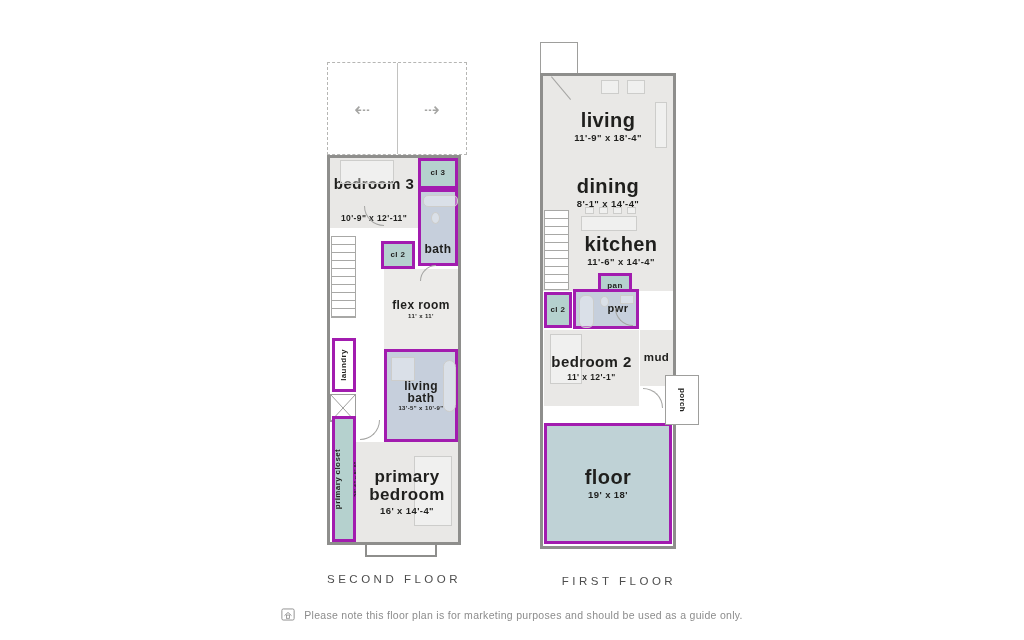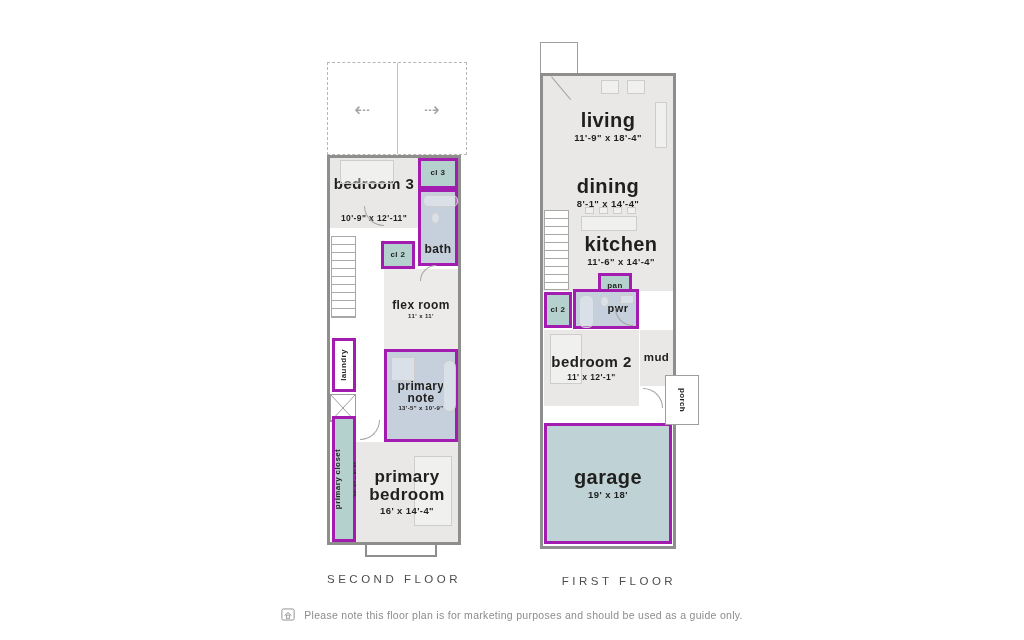--- a/index.html
+++ b/index.html
@@ -99,21 +99,21 @@
     <div class="xbox" style="left:0;top:236px;width:26px;height:28px;">
       <svg width="24" height="26">
         <line x1="0" y1="0" x2="24" y2="26" stroke="#9e9e9c" stroke-width="1"></line>
         <line x1="24" y1="0" x2="0" y2="26" stroke="#9e9e9c" stroke-width="1"></line>
       </svg>
     </div>
 
     <div class="room fill-blue w1" style="left:54px;top:191px;width:74px;height:93px;">
       <div class="furn" style="left:56px;top:8px;width:13px;height:52px;border-radius:7px;"></div>
       <div class="furn" style="left:4px;top:5px;width:24px;height:24px;"></div>
-      <div class="rn sz12" style="max-width:52px;">primary note</div>
+      <div class="rn sz12" style="max-width:52px;">living bath</div>
       <div class="rd rd-xs">13'-5" x 10'-9"</div>
     </div>
 
     <div class="room fill-teal w1" style="left:2px;top:258px;width:24px;height:126px;">
       <div class="vwrap">
         <span class="rn sz8">primary closet</span><br>
         <span class="rd" style="font-size:5px;">20'-6" x 5'-9"</span>
       </div>
     </div>
 
@@ -189,21 +189,21 @@
       <div class="furn" style="left:6px;top:4px;width:32px;height:50px;"></div>
       <div class="rn sz15" style="position:relative;z-index:2;">bedroom 2</div>
       <div class="rd" style="position:relative;z-index:2;">11' x 12'-1"</div>
     </div>
 
     <div class="room fill-gray" style="left:97px;top:254px;width:33px;height:56px;">
       <div class="rn sz11">mud</div>
     </div>
 
     <div class="room fill-garage w1" style="left:1px;top:347px;width:128px;height:121px;">
-      <div class="rn sz20">garage</div>
+      <div class="rn sz20">floor</div>
       <div class="rd rd-lg">19' x 18'</div>
     </div>
 
     <div class="arc" style="left:72px;top:232px;width:18px;height:18px;border-width:0 0 1px 1px;border-radius:0 0 0 100%;"></div>
     <div class="arc" style="left:100px;top:312px;width:20px;height:20px;border-width:1px 1px 0 0;border-radius:0 100% 0 0;"></div>
   </div>
 
   <div class="abs" style="left:127px;top:337px;width:34px;height:50px;border:1.5px solid #9e9e9c;background:#fff;position:absolute;">
     <div class="vwrap-cw rn sz8">porch</div>
   </div>

